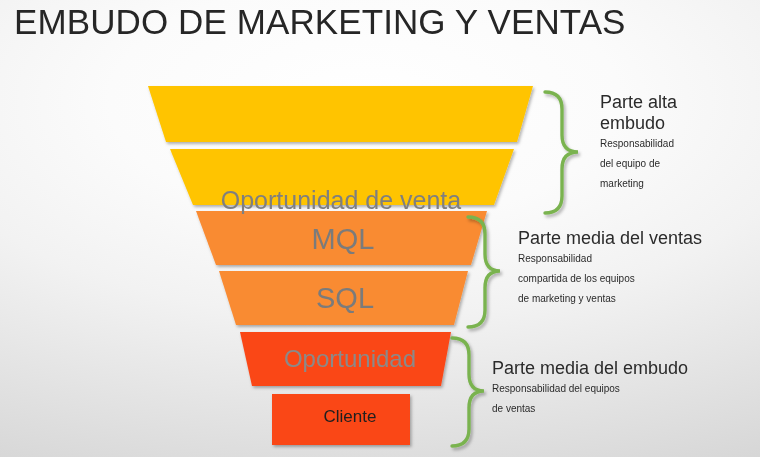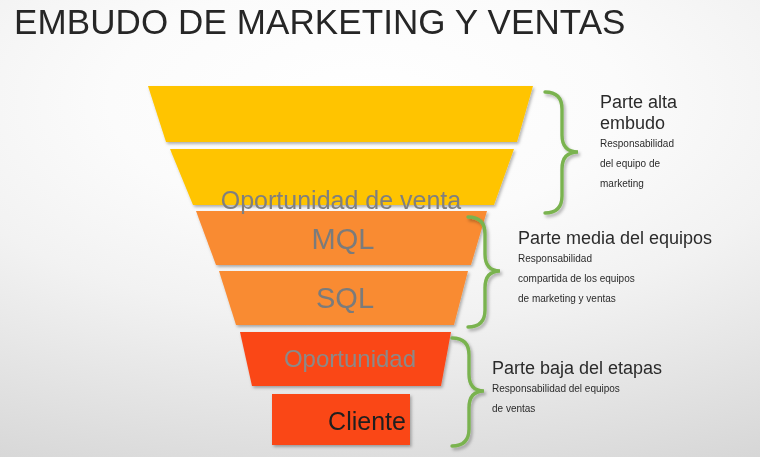--- a/index.html
+++ b/index.html
@@ -60,21 +60,21 @@
     position: absolute;
     text-align: center;
     white-space: nowrap;
     pointer-events: none;
   }
   .lbl-1 { left: 148px; width: 386px; top: 100px; font-size: 29px; color: #7f7f7f; }
   .lbl-2 { left: 168px; width: 346px; top: 162px; font-size: 25px; color: #7f7f7f; margin-top: 24px; }
   .lbl-3 { left: 200px; width: 286px; top: 223px; font-size: 29px; color: #7b7b7b; }
   .lbl-4 { left: 222px; width: 246px; top: 282px; font-size: 29px; color: #7b7b7b; }
   .lbl-5 { left: 250px; width: 200px; top: 345px; font-size: 24px; color: #8a8a8a; }
-  .lbl-6 { left: 277px; width: 180px; top: 407px; font-size: 25px; color: #1f1f1f; }
+  .lbl-6 { left: 260px; width: 180px; top: 407px; font-size: 17px; color: #1f1f1f; }
 
   
   .annot {
     position: absolute;
     color: #2b2b2b;
   }
   .annot .head {
     font-size: 18px;
     line-height: 21px;
     white-space: pre-line;
@@ -167,25 +167,25 @@
 
   <div class="annot" id="annot-1">
     <div class="head">Parte alta
 embudo</div>
     <div class="body">Responsabilidad
 del equipo de
 marketing</div>
   </div>
 
   <div class="annot" id="annot-2">
-    <div class="head">Parte media del equipos</div>
+    <div class="head">Parte media del ventas</div>
     <div class="body">Responsabilidad
 compartida de los equipos
 de marketing y ventas</div>
   </div>
 
   <div class="annot" id="annot-3">
-    <div class="head">Parte baja del etapas</div>
+    <div class="head">Parte media del embudo</div>
     <div class="body">Responsabilidad del equipos
 de ventas</div>
   </div>
 
 </div>
 
 </body></html>

